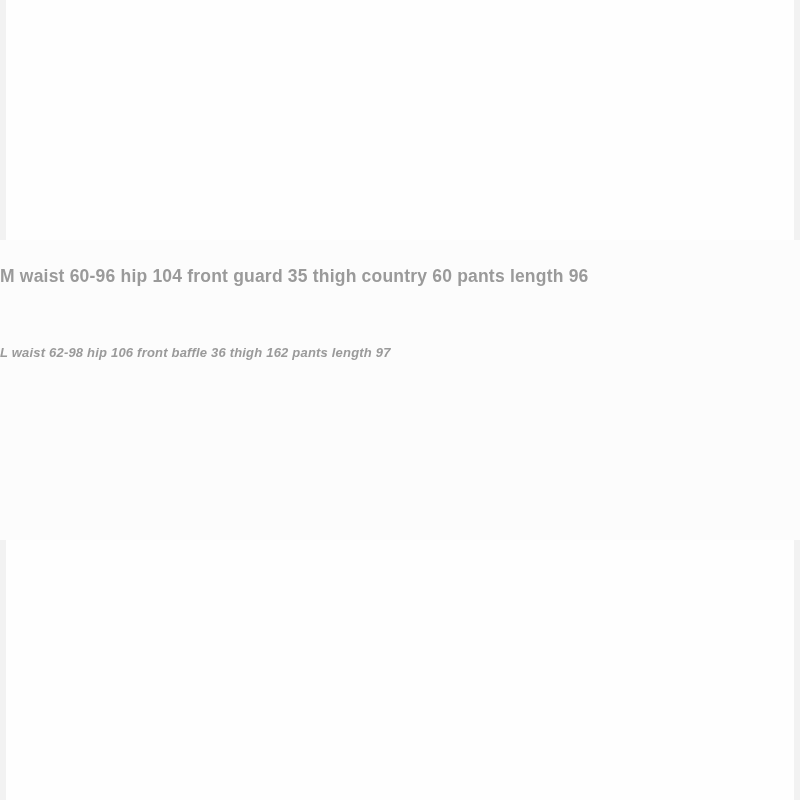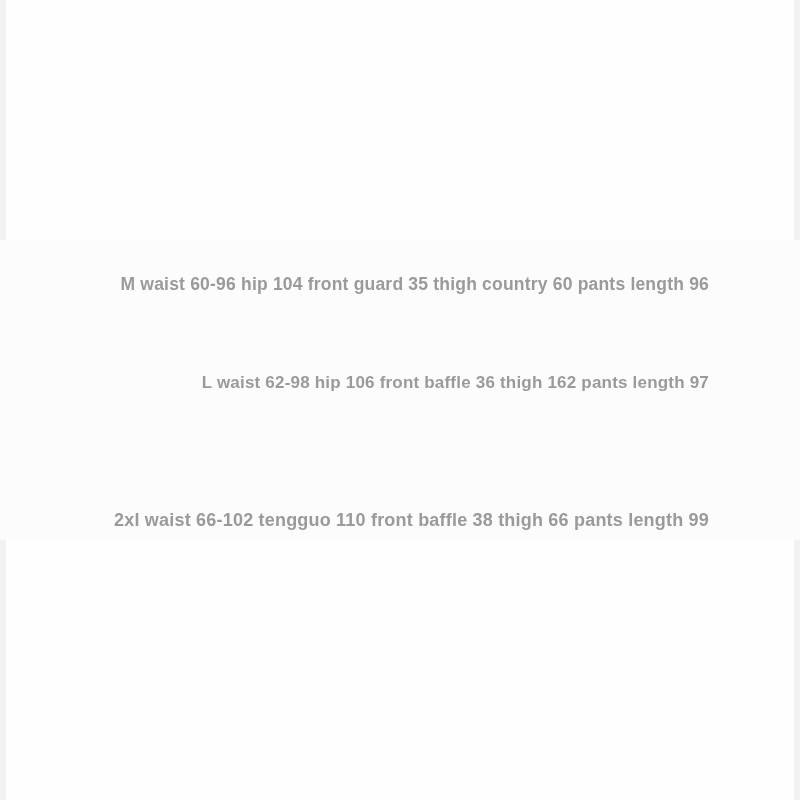--- a/index.html
+++ b/index.html
@@ -28,29 +28,28 @@
     height: 800px;
     background: #f2f2f2;
   }
   .edge.left  { left: 0; }
   .edge.right { right: 0; }
 
   .size-block {
     position: absolute;
     left: 0;
     width: 709px;
-    text-align: right;
+    text-align: left;
     color: #9a9a9a;
     font-weight: bold;
     letter-spacing: 0.2px;
     white-space: nowrap;
-    margin-top: 8px;
   }
   .line-1 { top: 266px; font-size: 17.5px; }
-  .line-2 { top: 365px; font-size: 17px; }
+  .line-2 { top: 345px; font-size: 13px; font-style: italic; }
   .line-3 { top: 424px; font-size: 18.5px; }
   .line-4 { top: 502px; font-size: 18px;  }
 
   
   .band {
     position: absolute;
     left: 0;
     width: 800px;
     background: #fcfcfc;
     pointer-events: none;
@@ -64,15 +63,14 @@
 
   <div class="edge left"></div>
   <div class="edge right"></div>
   <div class="band band-a"></div>
 
   <div class="size-block line-1">M waist 60-96 hip 104 front guard 35 thigh country 60 pants length 96</div>
 
   <div class="size-block line-2">L waist 62-98 hip 106 front baffle 36 thigh 162 pants length 97</div>
 
 
-  <div class="size-block line-4">2xl waist 66-102 tengguo 110 front baffle 38 thigh 66 pants length 99</div>
 
 </div>
 
 </body></html>

